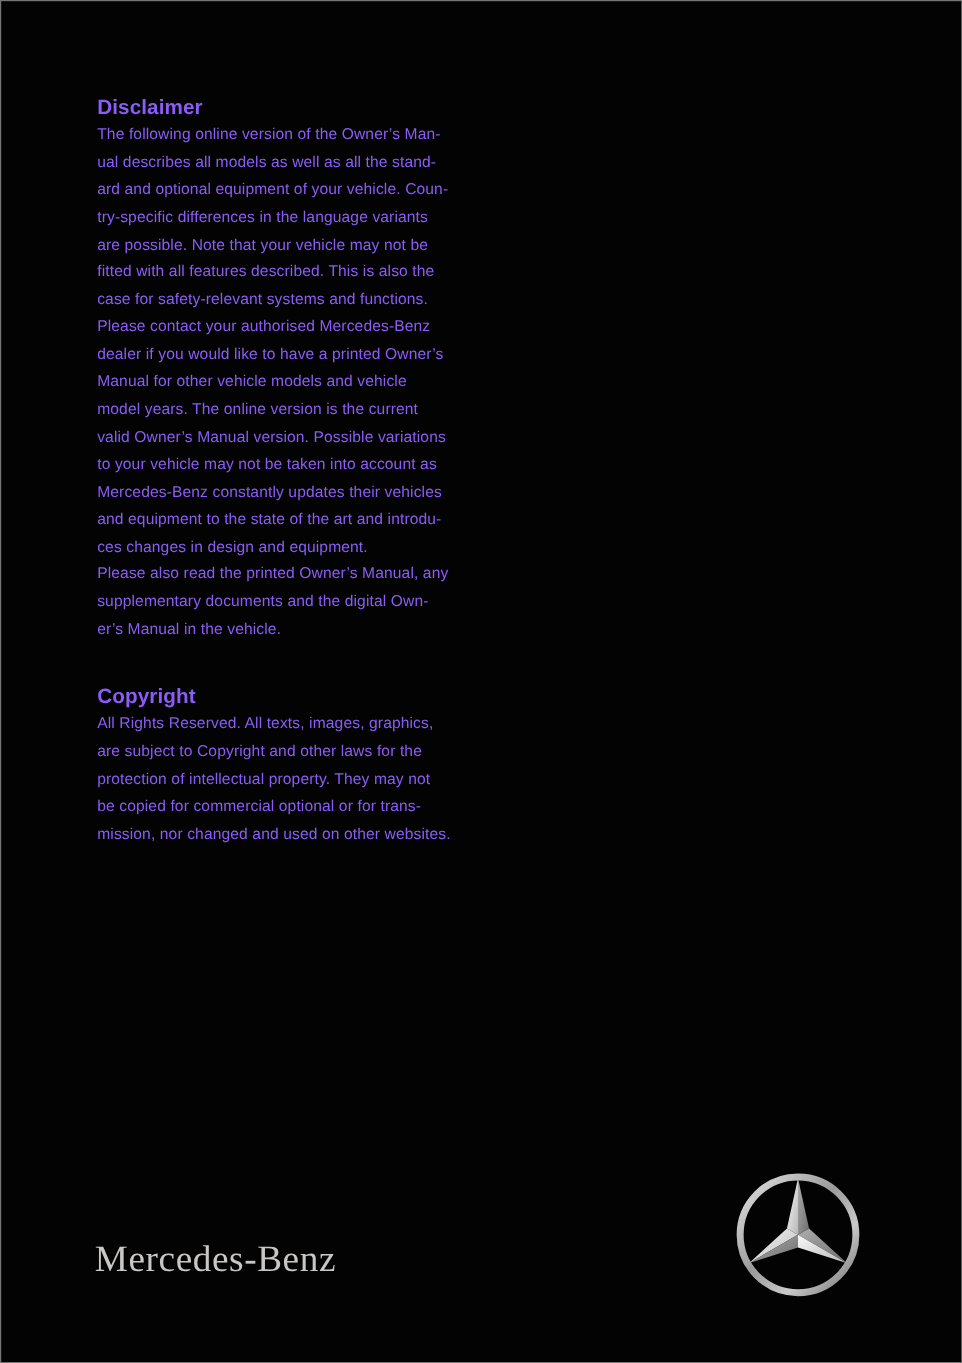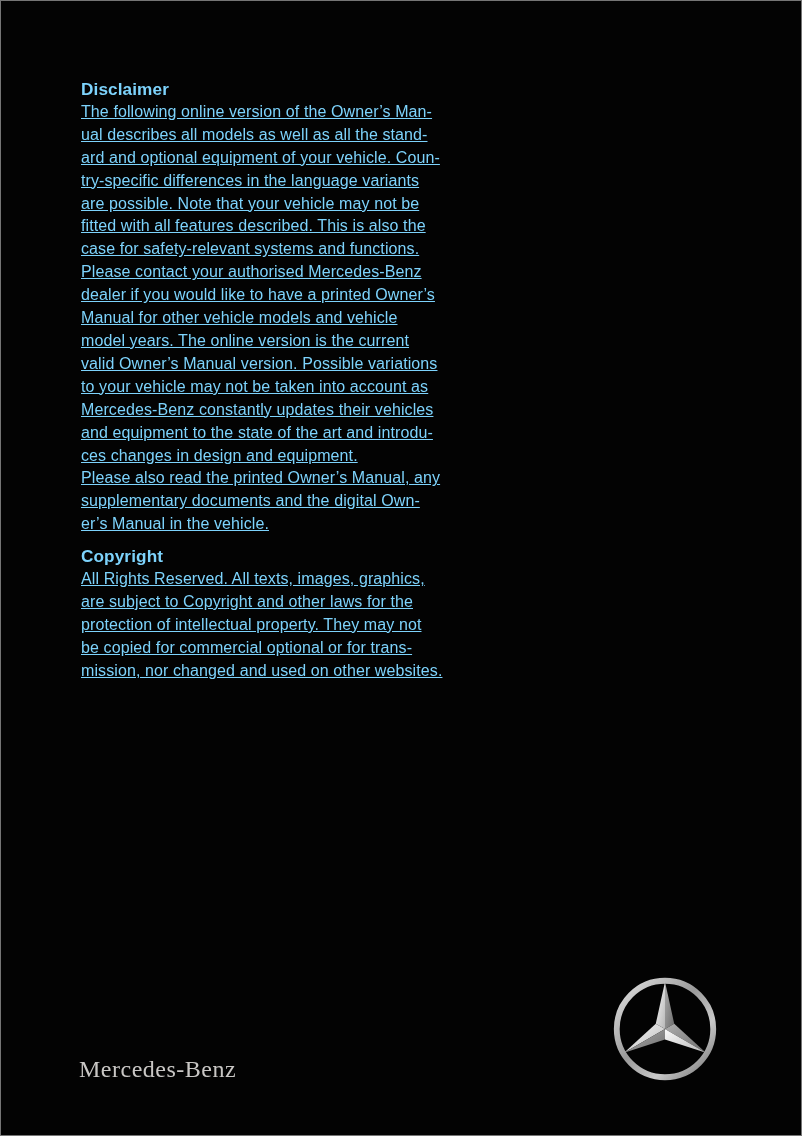--- a/index.html
+++ b/index.html
@@ -15,45 +15,44 @@
     border: 1px solid #757575;
     box-sizing: border-box;
     overflow: hidden;
     font-family: "Liberation Sans", "DejaVu Sans", sans-serif;
   }
   .content {
     position: absolute;
     left: 80px;
     top: 77px;
     width: 440px;
-    color: #7dd3fc;
+    color: #8b5cf6;
   }
   .section-heading {
     font-size: 17.2px;
     line-height: 22.9px;
     font-weight: 700;
     letter-spacing: 0.1px;
   }
   .section-body {
-    font-size: 16px;
+    font-size: 13px;
     line-height: 22.9px;
     font-weight: 400;
     letter-spacing: 0.1px;
     white-space: pre-line;
-    text-decoration: underline;
   }
   .copyright-section {
-    margin-top: 9px;
+    margin-top: 33px;
   }
   .wordmark {
     position: absolute;
     left: 78px;
-    top: 1056px;
+    top: 1032px;
     font-family: "Liberation Serif", "DejaVu Serif", serif;
-    font-size: 24px;
+    font-size: 31px;
     line-height: 1;
     color: #c9c7c5;
     letter-spacing: 0.5px;
   }
   .star-logo {
     position: absolute;
     left: 611px;
     top: 975px;
     width: 106px;
     height: 106px;

